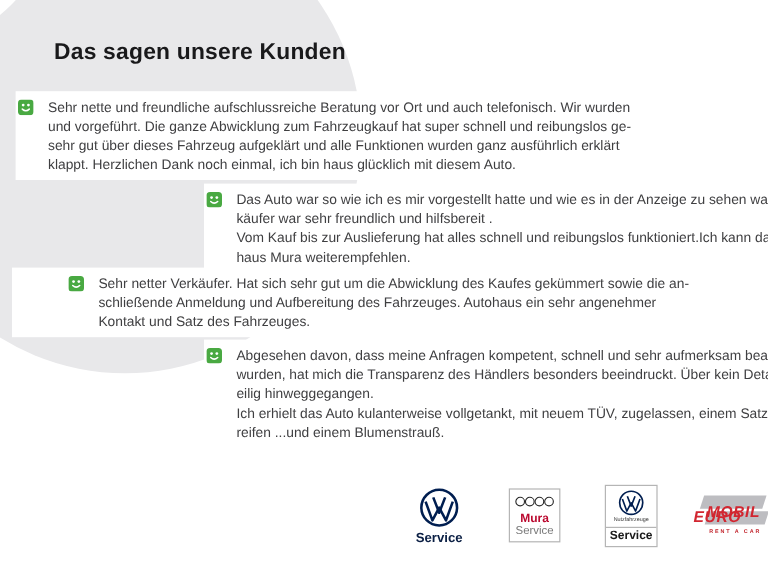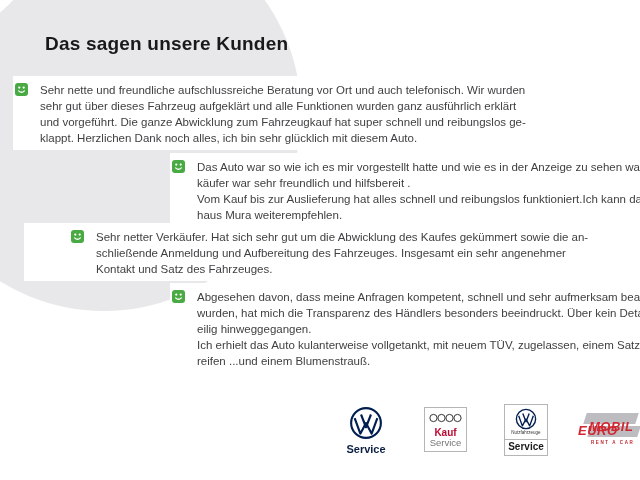--- a/index.html
+++ b/index.html
@@ -25,21 +25,21 @@
   .card{
     position:absolute;background:#ffffff;display:flex;align-items:flex-start;
     padding:6px 16px 4px 2px;
   }
   .card .smiley{width:13px;height:13px;margin:1px 12px 0 0;flex:0 0 auto;display:block;}
   .card .lines div{
     height:16px;line-height:16px;font-size:11.5px;color:#3f3f41;white-space:nowrap;
   }
   .c1{left:13px;top:76px;}
   .c2{left:170px;top:153px;}
-  .c3{left:24px;top:223px;padding-left:47px;}
+  .c3{left:10px;top:223px;padding-left:47px;}
   .c4{left:170px;top:283px;}
   
   .company{
     position:absolute;left:28px;top:412px;margin:0;
     font-size:21px;font-weight:bold;color:#1a1a1a;letter-spacing:.4px;
   }
   .logo-vw-service{position:absolute;left:336px;top:406px;width:60px;text-align:center;}
   .logo-vw-service svg{display:block;margin:0 auto;}
   .vw-service-label{font-size:11px;font-weight:bold;color:#0b1f44;margin-top:3px;}
   .logo-audi{
@@ -84,23 +84,23 @@
 
   <div class="card c1">
     <svg class="smiley" viewBox="0 0 13 13">
       <rect x="0" y="0" width="13" height="13" rx="3" fill="#49a942"></rect>
       <circle cx="4.3" cy="4.6" r="1.15" fill="#fff"></circle>
       <circle cx="8.7" cy="4.6" r="1.15" fill="#fff"></circle>
       <path d="M3.6 7.9 Q6.5 10.7 9.4 7.9" stroke="#fff" stroke-width="1.3" fill="none" stroke-linecap="round"></path>
     </svg>
     <div class="lines">
       <div>Sehr nette und freundliche aufschlussreiche Beratung vor Ort und auch telefonisch. Wir wurden</div>
+      <div>und vorgeführt. Die ganze Abwicklung zum Fahrzeugkauf hat super schnell und reibungslos ge-</div>
       <div>sehr gut über dieses Fahrzeug aufgeklärt und alle Funktionen wurden ganz ausführlich erklärt</div>
-      <div>und vorgeführt. Die ganze Abwicklung zum Fahrzeugkauf hat super schnell und reibungslos ge-</div>
-      <div>klappt. Herzlichen Dank noch alles, ich bin sehr glücklich mit diesem Auto.</div>
+      <div>klappt. Herzlichen Dank noch einmal, ich bin haus glücklich mit diesem Auto.</div>
     </div>
   </div>
 
   <div class="card c2">
     <svg class="smiley" viewBox="0 0 13 13">
       <rect x="0" y="0" width="13" height="13" rx="3" fill="#49a942"></rect>
       <circle cx="4.3" cy="4.6" r="1.15" fill="#fff"></circle>
       <circle cx="8.7" cy="4.6" r="1.15" fill="#fff"></circle>
       <path d="M3.6 7.9 Q6.5 10.7 9.4 7.9" stroke="#fff" stroke-width="1.3" fill="none" stroke-linecap="round"></path>
     </svg>
@@ -114,21 +114,21 @@
 
   <div class="card c3">
     <svg class="smiley" viewBox="0 0 13 13">
       <rect x="0" y="0" width="13" height="13" rx="3" fill="#49a942"></rect>
       <circle cx="4.3" cy="4.6" r="1.15" fill="#fff"></circle>
       <circle cx="8.7" cy="4.6" r="1.15" fill="#fff"></circle>
       <path d="M3.6 7.9 Q6.5 10.7 9.4 7.9" stroke="#fff" stroke-width="1.3" fill="none" stroke-linecap="round"></path>
     </svg>
     <div class="lines">
       <div>Sehr netter Verkäufer. Hat sich sehr gut um die Abwicklung des Kaufes gekümmert sowie die an-</div>
-      <div>schließende Anmeldung und Aufbereitung des Fahrzeuges. Insgesamt ein sehr angenehmer</div>
+      <div>schließende Anmeldung und Aufbereitung des Fahrzeuges. Autohaus ein sehr angenehmer</div>
       <div>Kontakt und Satz des Fahrzeuges.</div>
     </div>
   </div>
 
   <div class="card c4">
     <svg class="smiley" viewBox="0 0 13 13">
       <rect x="0" y="0" width="13" height="13" rx="3" fill="#49a942"></rect>
       <circle cx="4.3" cy="4.6" r="1.15" fill="#fff"></circle>
       <circle cx="8.7" cy="4.6" r="1.15" fill="#fff"></circle>
       <path d="M3.6 7.9 Q6.5 10.7 9.4 7.9" stroke="#fff" stroke-width="1.3" fill="none" stroke-linecap="round"></path>
@@ -152,21 +152,21 @@
     <div class="vw-service-label">Service</div>
   </div>
 
   <div class="logo-audi">
     <svg width="33" height="10" viewBox="0 0 42 12">
       <circle cx="5.7" cy="6" r="4.6" stroke="#2a2a2a" stroke-width="1.2" fill="none"></circle>
       <circle cx="15.9" cy="6" r="4.6" stroke="#2a2a2a" stroke-width="1.2" fill="none"></circle>
       <circle cx="26.1" cy="6" r="4.6" stroke="#2a2a2a" stroke-width="1.2" fill="none"></circle>
       <circle cx="36.3" cy="6" r="4.6" stroke="#2a2a2a" stroke-width="1.2" fill="none"></circle>
     </svg>
-    <div class="audi-brand">Kauf</div>
+    <div class="audi-brand">Mura</div>
     <div class="audi-label">Service</div>
   </div>
 
   <div class="logo-vwn">
     <svg width="22" height="22" viewBox="0 0 48 48">
       <circle cx="24" cy="24" r="21" stroke="#001e50" stroke-width="3" fill="none"></circle>
       <polyline points="17,12 24,30 31,12" stroke="#001e50" stroke-width="3" fill="none" stroke-linejoin="round"></polyline>
       <polyline points="8,17 16,39 24,24 32,39 40,17" stroke="#001e50" stroke-width="3" fill="none" stroke-linejoin="round"></polyline>
     </svg>
     <div class="vwn-brand">Nutzfahrzeuge</div>

